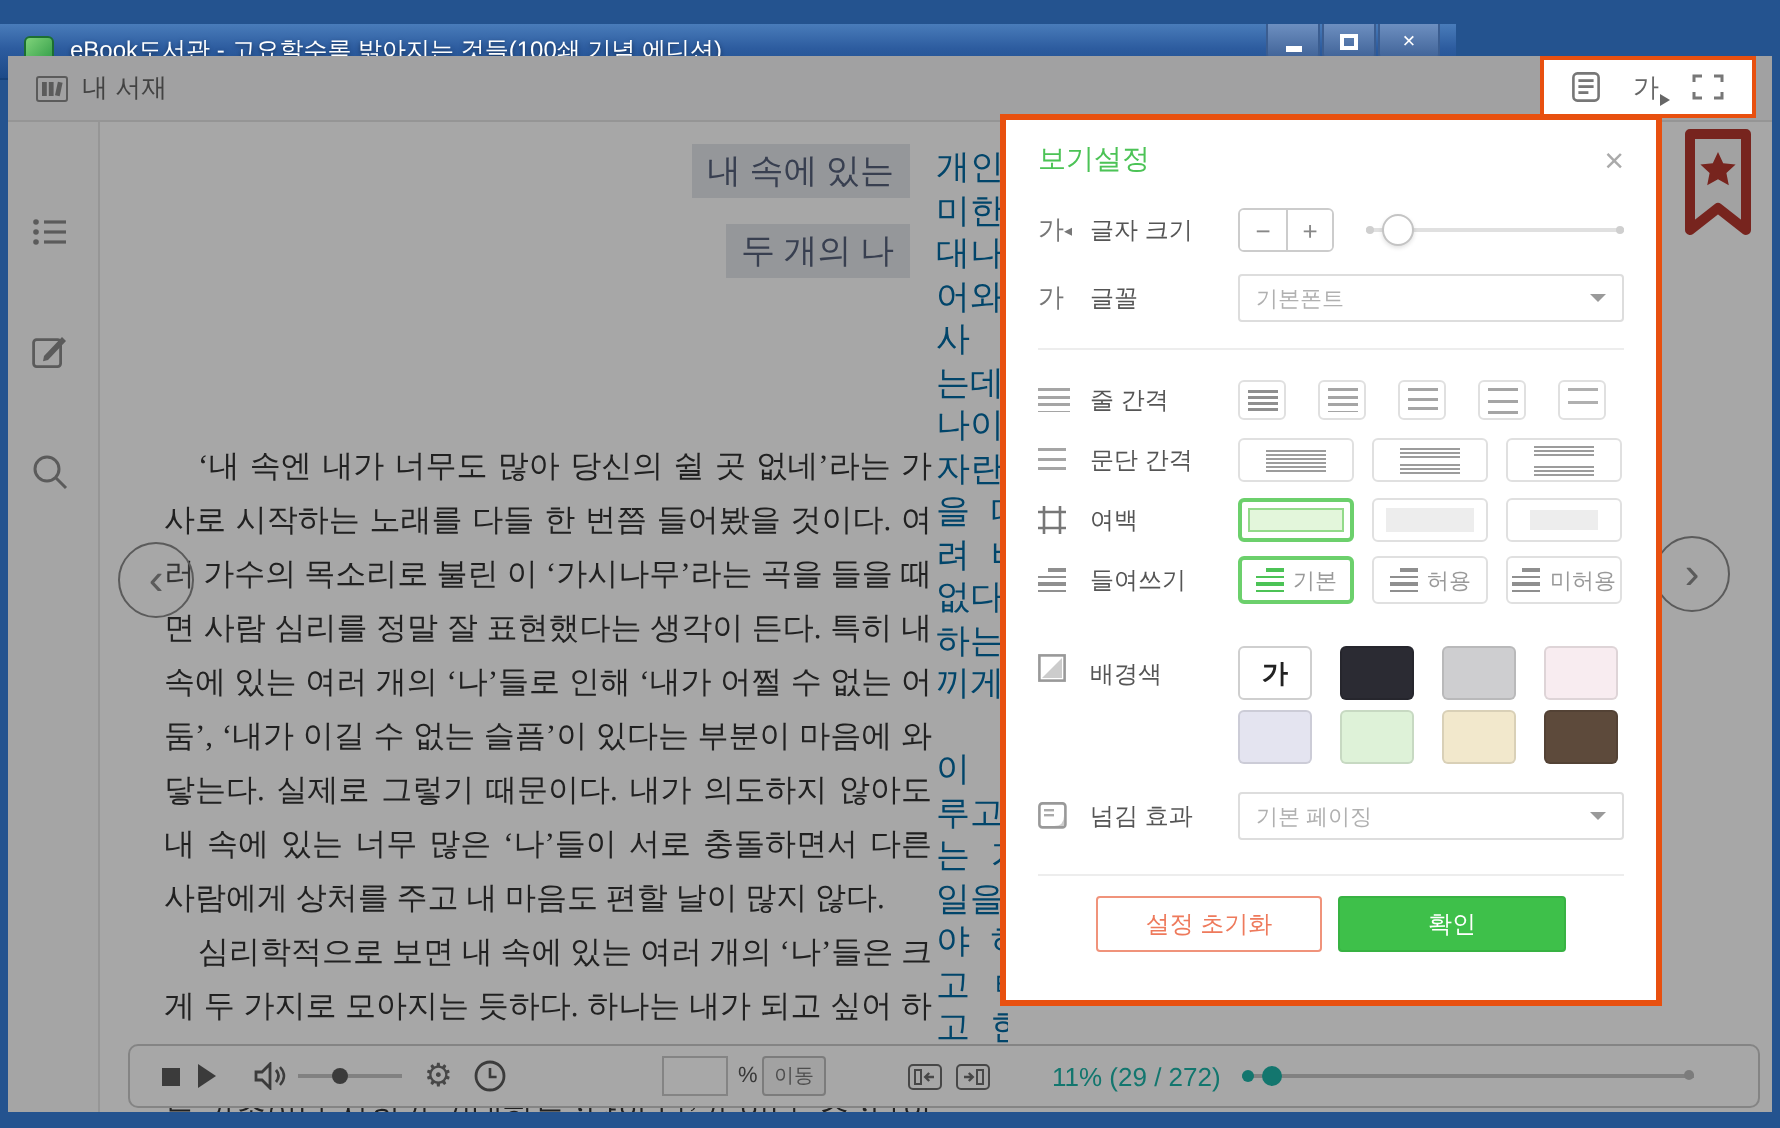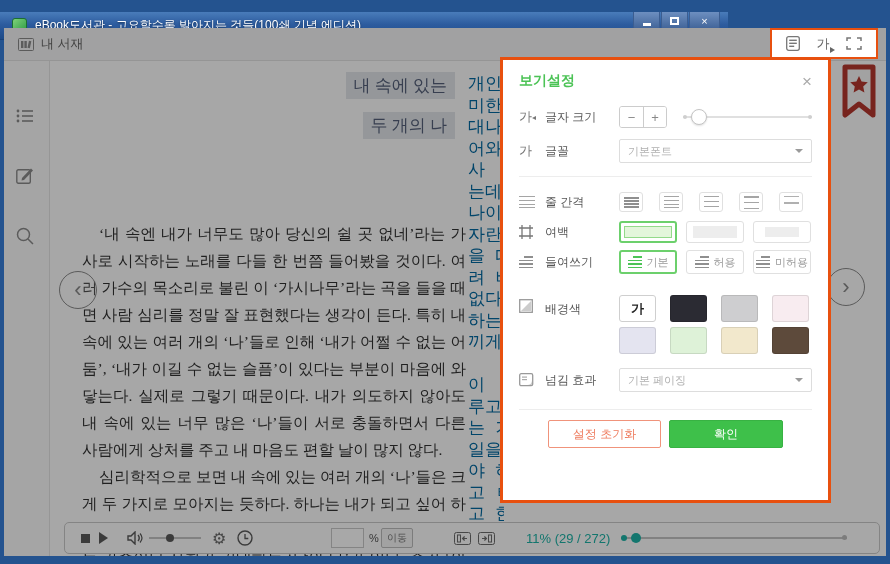--- a/index.html
+++ b/index.html
@@ -87,21 +87,21 @@
   .hl-ic { color:#777; display:flex; align-items:center; }
   .ga-ic { font-size:13px; color:#666; position:relative; }
   .ga-cursor { position:absolute; right:-6px; bottom:0; width:0; height:0;
     border-left:5px solid #666; border-top:3px solid transparent; border-bottom:3px solid transparent; }
 
   
   .panel { position:absolute; left:500px; top:57px; width:331px; height:446px; z-index:20;
     background:#fff; border:3px solid #e8500f; }
   .panel-body { position:absolute; inset:0; padding:0 16px; display:flex; flex-direction:column; }
   .p-header { height:42px; display:flex; align-items:center; justify-content:space-between; }
-  .p-title { color:#4cc356; font-size:14px; font-weight:bold; }
+  .p-title { color:#4cc356; font-size:14px; font-weight:normal; }
   .p-close { color:#aaa; font-size:17px; line-height:1; }
   .prow { display:flex; align-items:center; height:30px; flex:none; }
   .picon { width:26px; color:#777; font-size:13px; display:flex; align-items:center; }
   .plabel { width:74px; color:#555; font-size:12px; }
   .pctrl { flex:1; display:flex; align-items:center; }
   .pdivider { border-top:1px solid #ededed; margin:10px 0; flex:none; }
 
   .stepper { display:flex; border:1px solid #ccc; border-radius:3px; overflow:hidden; }
   .step { width:23px; height:20px; background:#fff; border:none; color:#888; font-size:13px;
     display:flex; align-items:center; justify-content:center; }
@@ -385,20 +385,46 @@
             </div>
           <div class="obtn ls-btn">
               <span class="lsg ls4"></span>
             </div>
           <div class="obtn ls-btn" style="margin-right:0">
               <span class="lsg ls5"></span>
             </div>
         </div>
       </div>
 
+      <div class="prow">
+        <span class="picon">
+            <span class="lsg ls3" style="width:14px"></span>
+          </span>
+        <span class="plabel">문단 간격</span>
+        <div class="pctrl">
+          <div class="obtn wide-btn">
+              <span class="pgly gap1">
+                <span class="pg-line"></span>
+                <span class="pg-line"></span>
+              </span>
+            </div>
+          <div class="obtn wide-btn">
+              <span class="pgly gap2">
+                <span class="pg-line"></span>
+                <span class="pg-line"></span>
+              </span>
+            </div>
+          <div class="obtn wide-btn" style="margin-right:0">
+              <span class="pgly gap3">
+                <span class="pg-line"></span>
+                <span class="pg-line"></span>
+              </span>
+            </div>
+        </div>
+      </div>
 
       <div class="prow">
         <span class="picon">
           <svg width="14" height="14" viewBox="0 0 14 14">
               <path d="M3 0 v14 M11 0 v14 M0 3 h14 M0 11 h14" stroke="#777" stroke-width="1.3"></path>
             </svg>
         </span>
         <span class="plabel">여백</span>
         <div class="pctrl">
           <div class="obtn wide-btn mg-btn selected">

